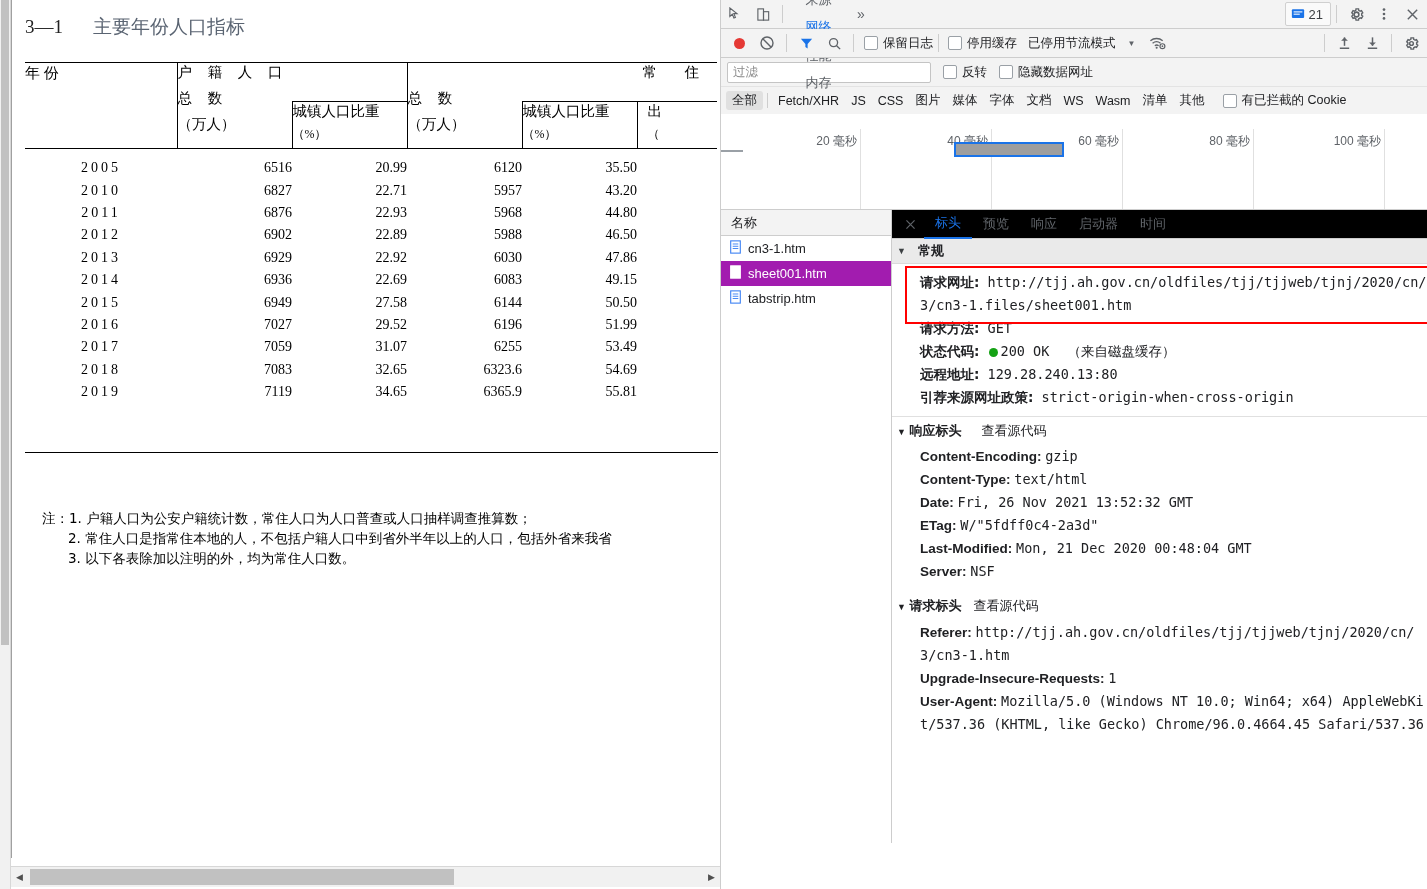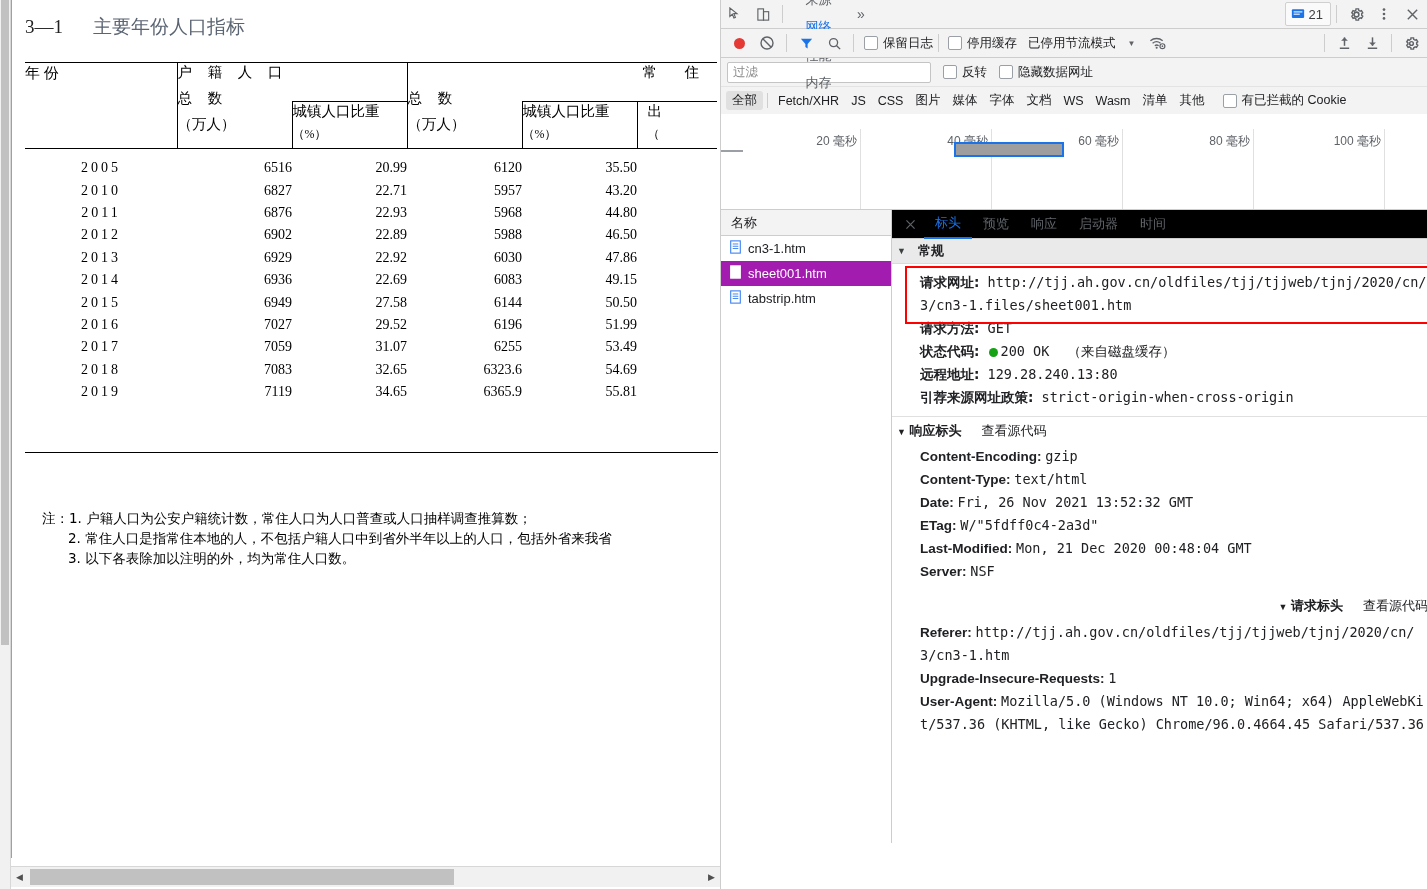--- a/index.html
+++ b/index.html
@@ -600,21 +600,21 @@
           </div>
           <div class="kv" id="resp-headers" style="padding-top:0;">
               <span class="row"><span class="k">Content-Encoding: </span><span class="v">gzip</span></span>
               <span class="row"><span class="k">Content-Type: </span><span class="v">text/html</span></span>
               <span class="row"><span class="k">Date: </span><span class="v">Fri, 26 Nov 2021 13:52:32 GMT</span></span>
               <span class="row"><span class="k">ETag: </span><span class="v">W/"5fdff0c4-2a3d"</span></span>
               <span class="row"><span class="k">Last-Modified: </span><span class="v">Mon, 21 Dec 2020 00:48:04 GMT</span></span>
               <span class="row"><span class="k">Server: </span><span class="v">NSF</span></span>
             </div>
 
-          <div style="height:30px;display:flex;align-items:center;gap:20px;padding-left:5px;font-size:13px;margin-top:4px;justify-content:flex-end;">
+          <div style="height:30px;display:flex;align-items:center;gap:12px;padding-left:5px;font-size:13px;margin-top:4px;">
             <span style="font-weight:bold;">
               <span class="tri" style="font-size:9px;font-weight:normal;">▼</span>
               <span>请求标头</span>
             </span>
             <span>查看源代码</span>
           </div>
           <div class="kv" id="req-headers" style="padding-top:0;padding-right:4px;">
               <span class="row"><span class="k">Referer: </span><span class="v">http://tjj.ah.gov.cn/oldfiles/tjj/tjjweb/tjnj/2020/cn/3/cn3-1.htm</span></span>
               <span class="row"><span class="k">Upgrade-Insecure-Requests: </span><span class="v">1</span></span>
               <span class="row"><span class="k">User-Agent: </span><span class="v">Mozilla/5.0 (Windows NT 10.0; Win64; x64) AppleWebKit/537.36 (KHTML, like Gecko) Chrome/96.0.4664.45 Safari/537.36</span></span>

